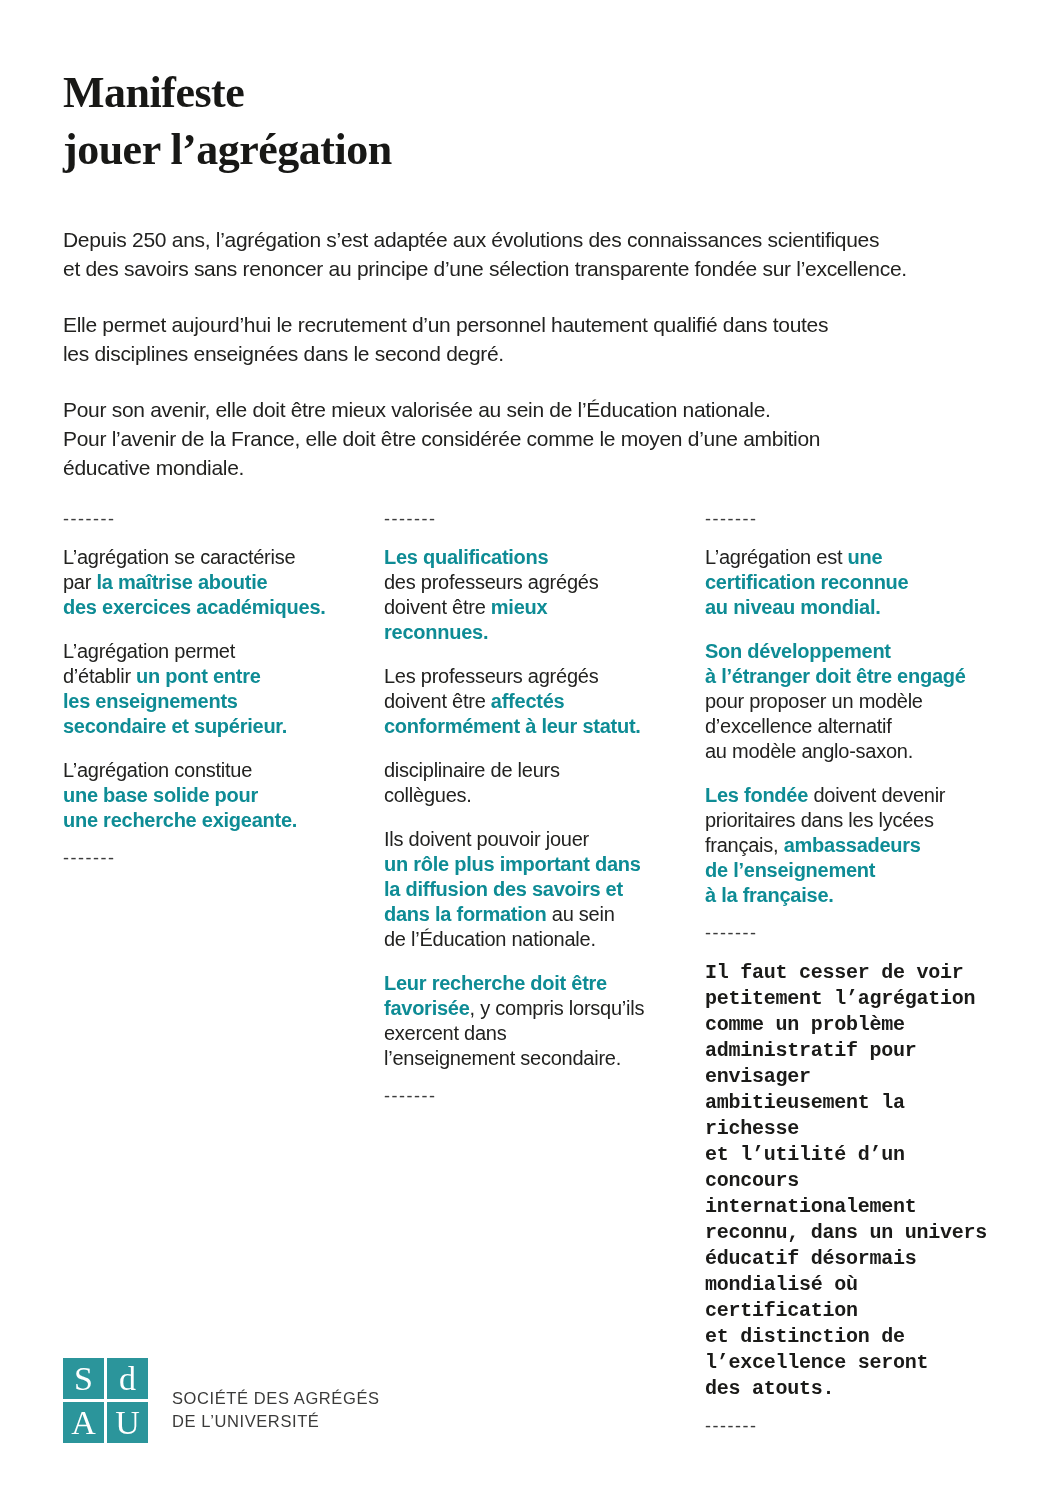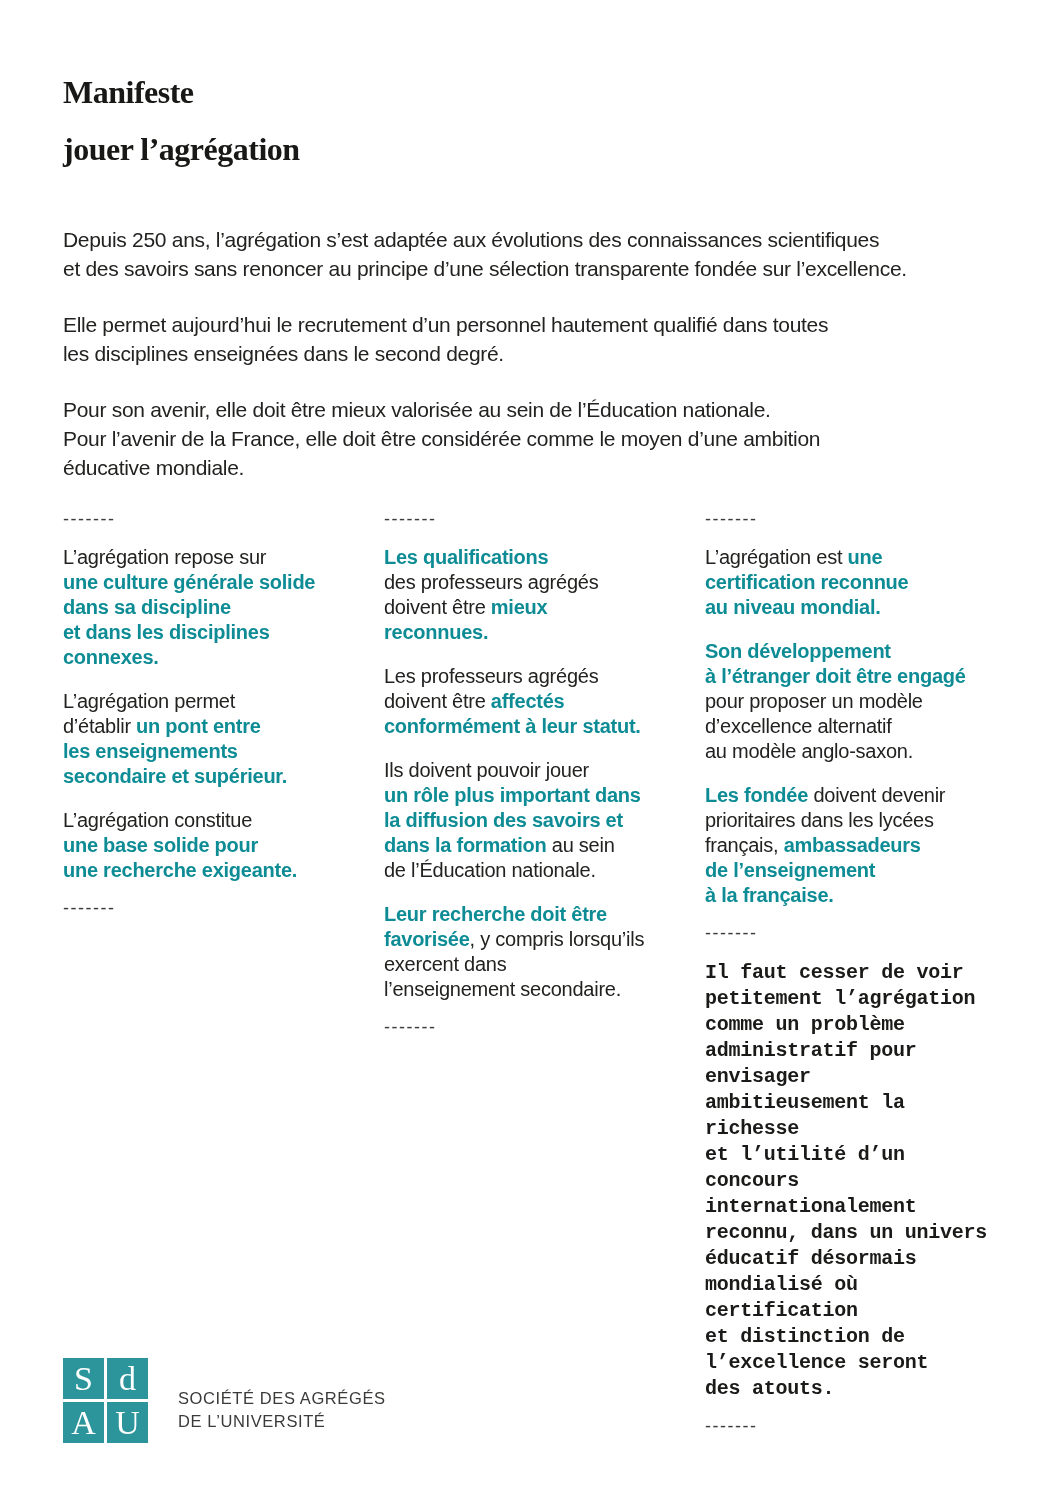--- a/index.html
+++ b/index.html
@@ -11,21 +11,21 @@
     position:relative;
     overflow:hidden;
   }
   .page { position:absolute; inset:0; background:#fff; }
   .content { padding:64px 63px 0 63px; }
 
   
   .title {
     font-family:"Liberation Serif", serif;
     font-weight:700;
-    font-size:32px;
+    font-size:44px;
     line-height:57px;
     letter-spacing:-0.5px;
     color:#181816;
     margin-bottom:47px;
   }
   .title span { display:block; }
 
   
   .intro { letter-spacing:-0.3px; }
   .intro p {
@@ -76,21 +76,21 @@
   .logo-cell {
     background:var(--logo,#2b959b);
     color:#ffffff;
     font-family:"Liberation Serif", serif;
     font-size:34px;
     line-height:41px;
     text-align:center;
     overflow:hidden;
   }
   .org-name {
-    margin-left:30px;
+    margin-left:24px;
     font-size:16.5px;
     line-height:23px;
     letter-spacing:0.6px;
     color:#3a3a39;
     transform:translateY(9px);
   }
   .org-name span { display:block; }
 </style>
 </head>
 <body>
@@ -105,30 +105,30 @@
 
     <div class="intro" id="intro">
         <p>Depuis 250 ans, l’agrégation s’est adaptée aux évolutions des connaissances scientifiques<br>et des savoirs sans renoncer au principe d’une sélection transparente fondée sur l’excellence.</p>
         <p>Elle permet aujourd’hui le recrutement d’un personnel hautement qualifié dans toutes<br>les disciplines enseignées dans le second degré.</p>
         <p>Pour son avenir, elle doit être mieux valorisée au sein de l’Éducation nationale.<br>Pour l’avenir de la France, elle doit être considérée comme le moyen d’une ambition<br>éducative mondiale.</p>
       </div>
 
     <div class="columns" id="columns">
         <div class="col">
           <div class="col-divider">-------</div>
-          <p class="col-para"><span class="plain">L’agrégation repose sur<br></span><span class="hl">une culture générale solide<br>dans sa discipline<br>et dans les disciplines<br>connexes.</span></p>
+          <p class="col-para"><span class="plain">L’agrégation se caractérise<br>par </span><span class="hl">la maîtrise aboutie<br>des exercices académiques.</span></p>
           <p class="col-para"><span class="plain">L’agrégation permet<br>d’établir </span><span class="hl">un pont entre<br>les enseignements<br>secondaire et supérieur.</span></p>
           <p class="col-para"><span class="plain">L’agrégation constitue<br></span><span class="hl">une base solide pour<br>une recherche exigeante.</span></p>
           <div class="col-divider">-------</div>
         </div>
         <div class="col">
           <div class="col-divider">-------</div>
           <p class="col-para"><span class="hl">Les qualifications<br></span><span class="plain">des professeurs agrégés<br>doivent être </span><span class="hl">mieux<br>reconnues.</span></p>
           <p class="col-para"><span class="plain">Les professeurs agrégés<br>doivent être </span><span class="hl">affectés<br>conformément à leur statut.</span></p>
-          <p class="col-para"></p>
+          <p class="col-para"><span class="plain">disciplinaire de leurs<br>collègues.</span></p>
           <p class="col-para"><span class="plain">Ils doivent pouvoir jouer<br></span><span class="hl">un rôle plus important dans<br>la diffusion des savoirs et<br>dans la formation</span><span class="plain"> au sein<br>de l’Éducation nationale.</span></p>
           <p class="col-para"><span class="hl">Leur recherche doit être<br>favorisée</span><span class="plain">, y compris lorsqu’ils<br>exercent dans<br>l’enseignement secondaire.</span></p>
           <div class="col-divider">-------</div>
         </div>
         <div class="col">
           <div class="col-divider">-------</div>
           <p class="col-para"><span class="plain">L’agrégation est </span><span class="hl">une<br>certification reconnue<br>au niveau mondial.</span></p>
           <p class="col-para"><span class="hl">Son développement<br>à l’étranger doit être engagé<br></span><span class="plain">pour proposer un modèle<br>d’excellence alternatif<br>au modèle anglo-saxon.</span></p>
           <p class="col-para"><span class="hl">Les fondée</span><span class="plain"> doivent devenir<br>prioritaires dans les lycées<br>français, </span><span class="hl">ambassadeurs<br>de l’enseignement<br>à la française.</span></p>
           <div class="col-divider">-------</div>

